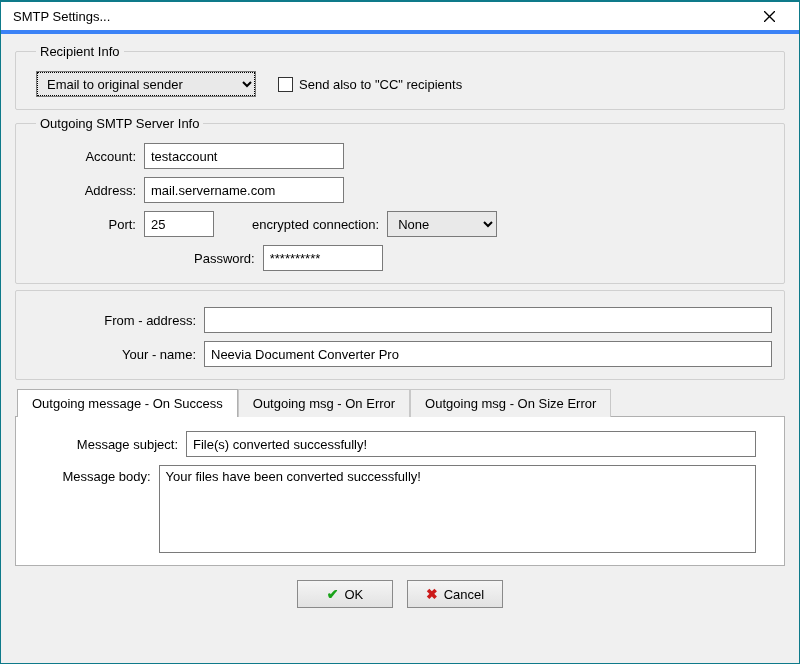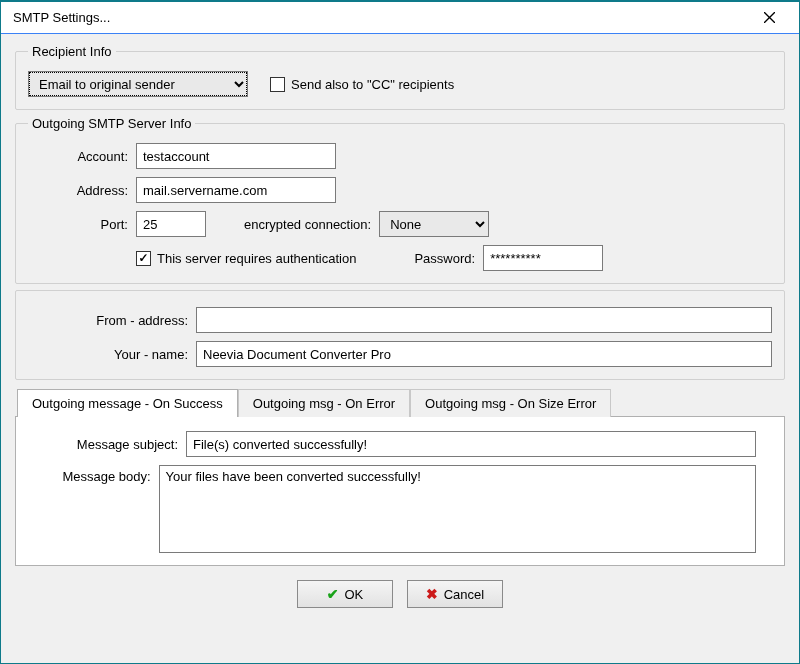--- a/index.html
+++ b/index.html
@@ -21,21 +21,21 @@
     display: flex;
     flex-direction: column;
     background: #f0f0f0;
   }
   .titlebar {
     height: 32px;
     background: #ffffff;
     display: flex;
     align-items: center;
     padding: 0 10px 0 12px;
-    border-bottom: 1px solid #3b82f6;
+    border-bottom: 4px solid #3b82f6;
   }
   .titlebar .title {
     flex: 1;
     font-size: 13px;
   }
   .titlebar .close {
     width: 40px;
     height: 28px;
     display: flex;
     align-items: center;
@@ -47,21 +47,21 @@
   .content {
     flex: 1;
     padding: 10px 14px 6px 14px;
     display: flex;
     flex-direction: column;
     gap: 6px;
   }
   fieldset.group {
     border: 1px solid #d0d0d0;
     border-radius: 2px;
-    padding: 12px 12px 12px 12px;
+    padding: 12px 12px 12px 20px;
     margin: 0;
     background: #f0f0f0;
   }
   fieldset.group > legend {
     padding: 0 4px;
     font-size: 13px;
     color: #000;
   }
   .row {
     display: flex;
@@ -217,24 +217,20 @@
         <span class="lbl lbl-w1">Port:</span>
         <input type="text" style="width: 70px;" value="25">
         <span class="lbl" style="margin-left:30px">encrypted connection:</span>
         <select class="combo" style="width:110px">
           <option>None</option>
         </select>
       </div>
 
       <div class="row" style="margin-top:4px">
         <span class="lbl lbl-w1"></span>
-        <label class="chk">
-          <span class="chkbox checked"></span>
-          <span>This server requires authentication</span>
-        </label>
         <span class="lbl" style="margin-left:50px">Password:</span>
         <input type="text" style="width: 120px;" value="**********">
       </div>
     </fieldset>
 
     <fieldset class="group" style="padding-top:16px">
       <div class="row">
         <span class="lbl lbl-w2">From - address:</span>
         <input type="text" style="flex: 1 1 0%;" value="">
       </div>

